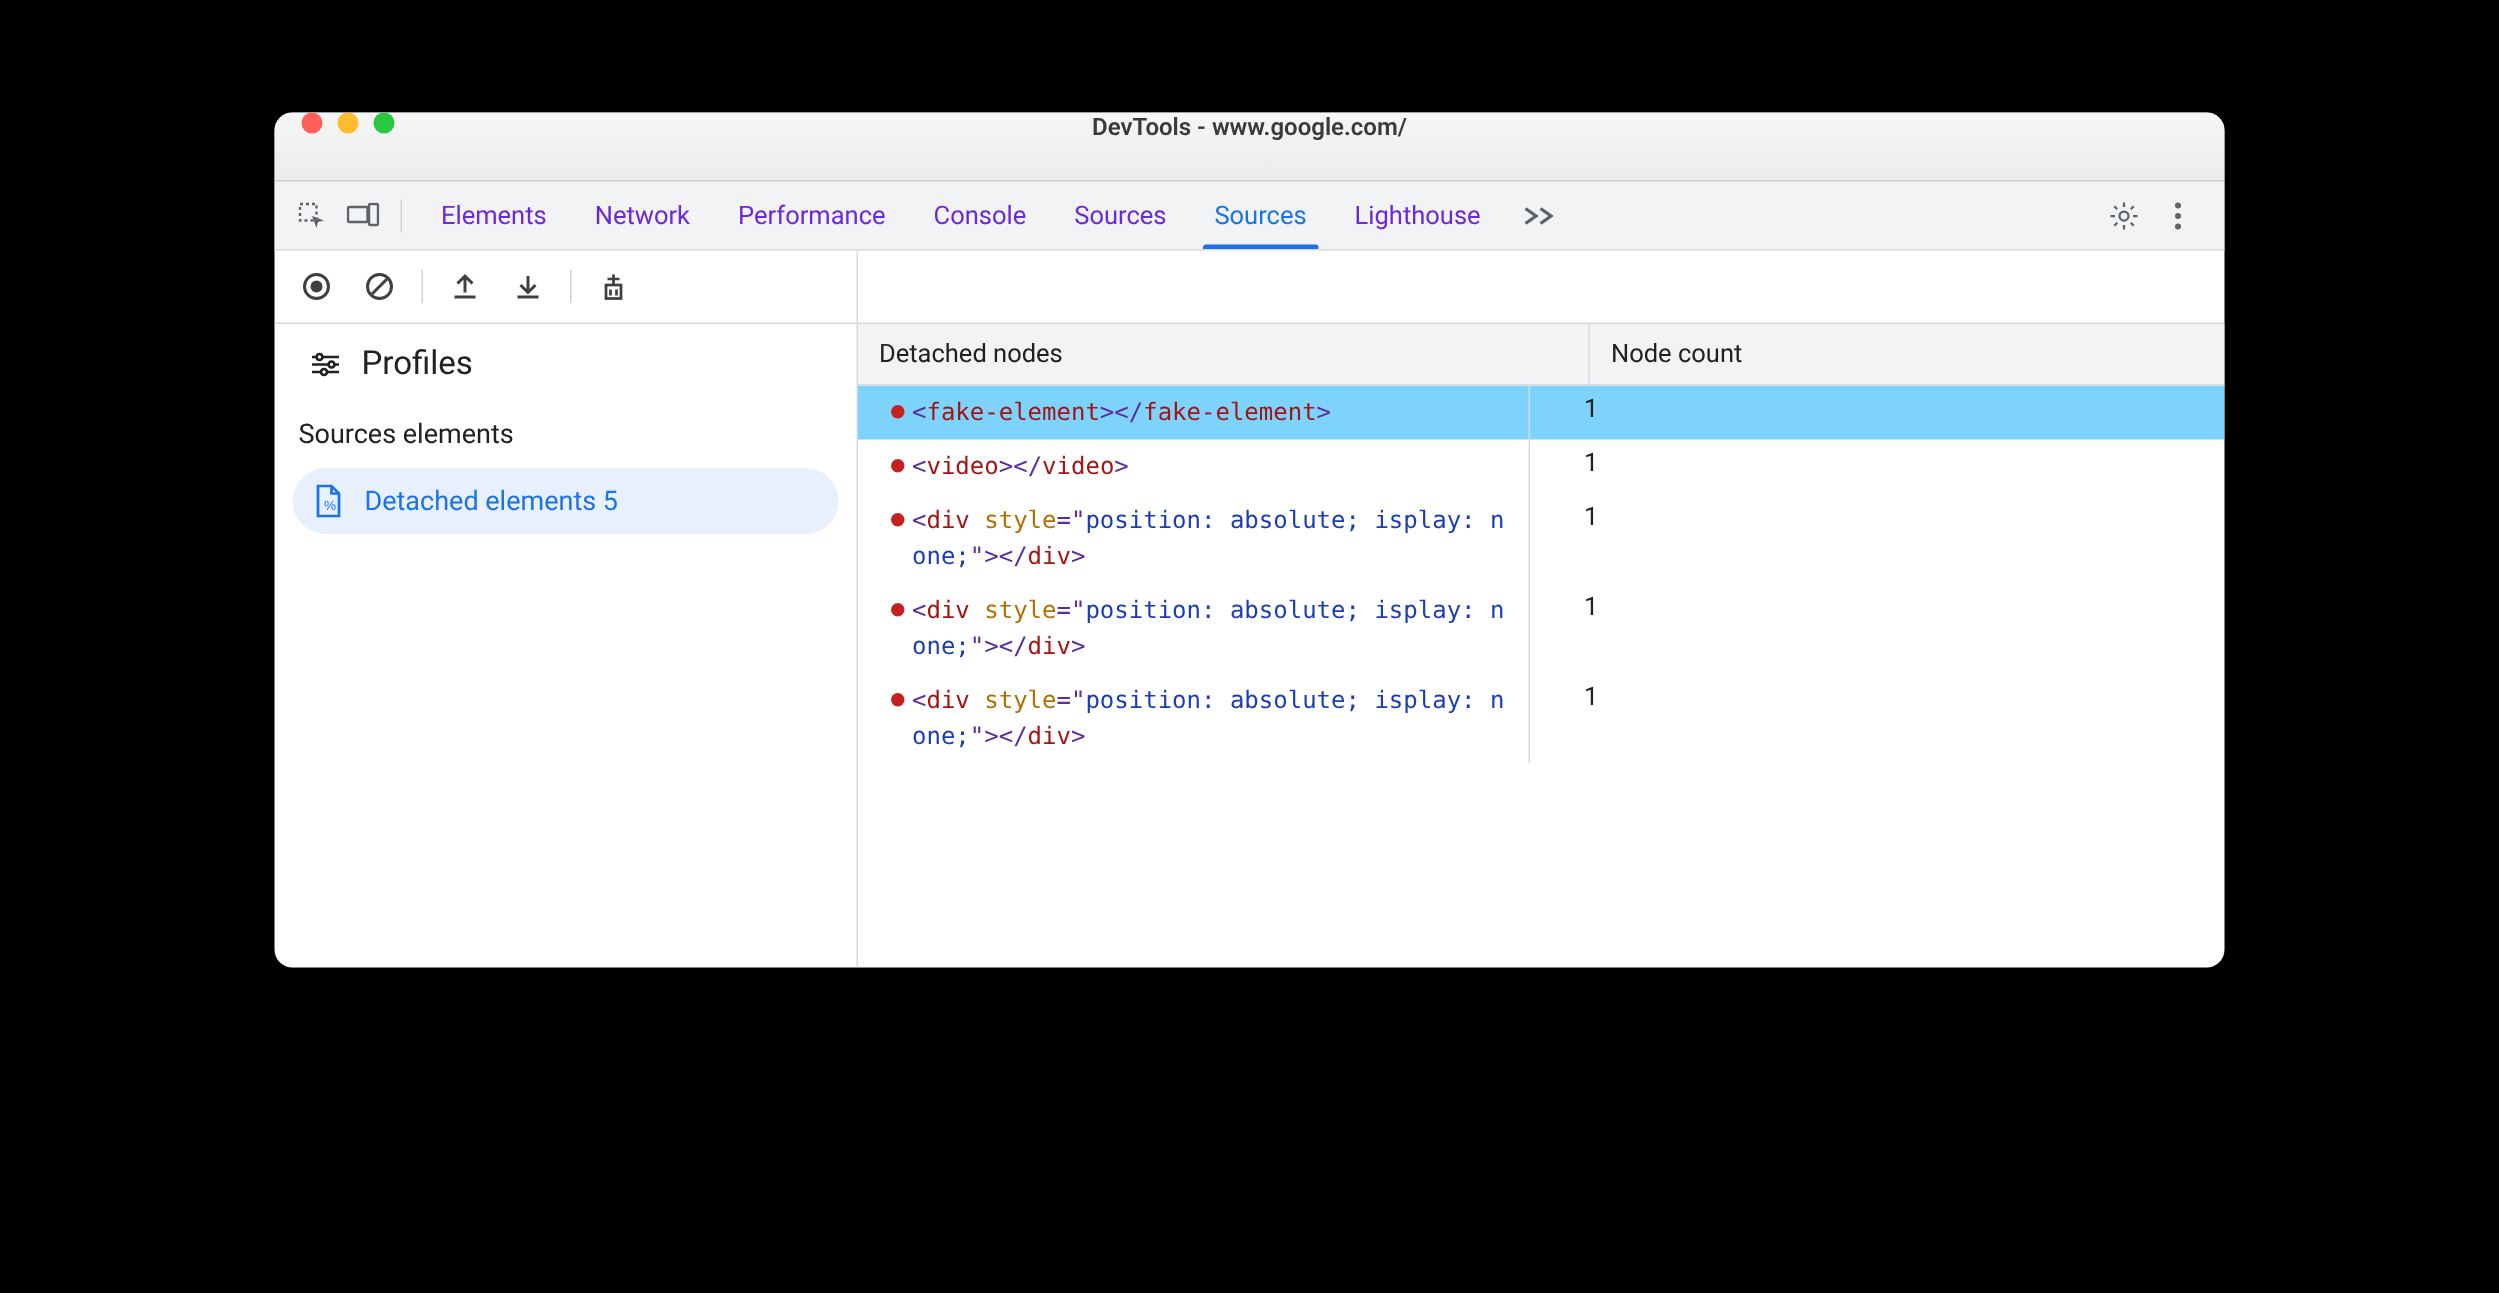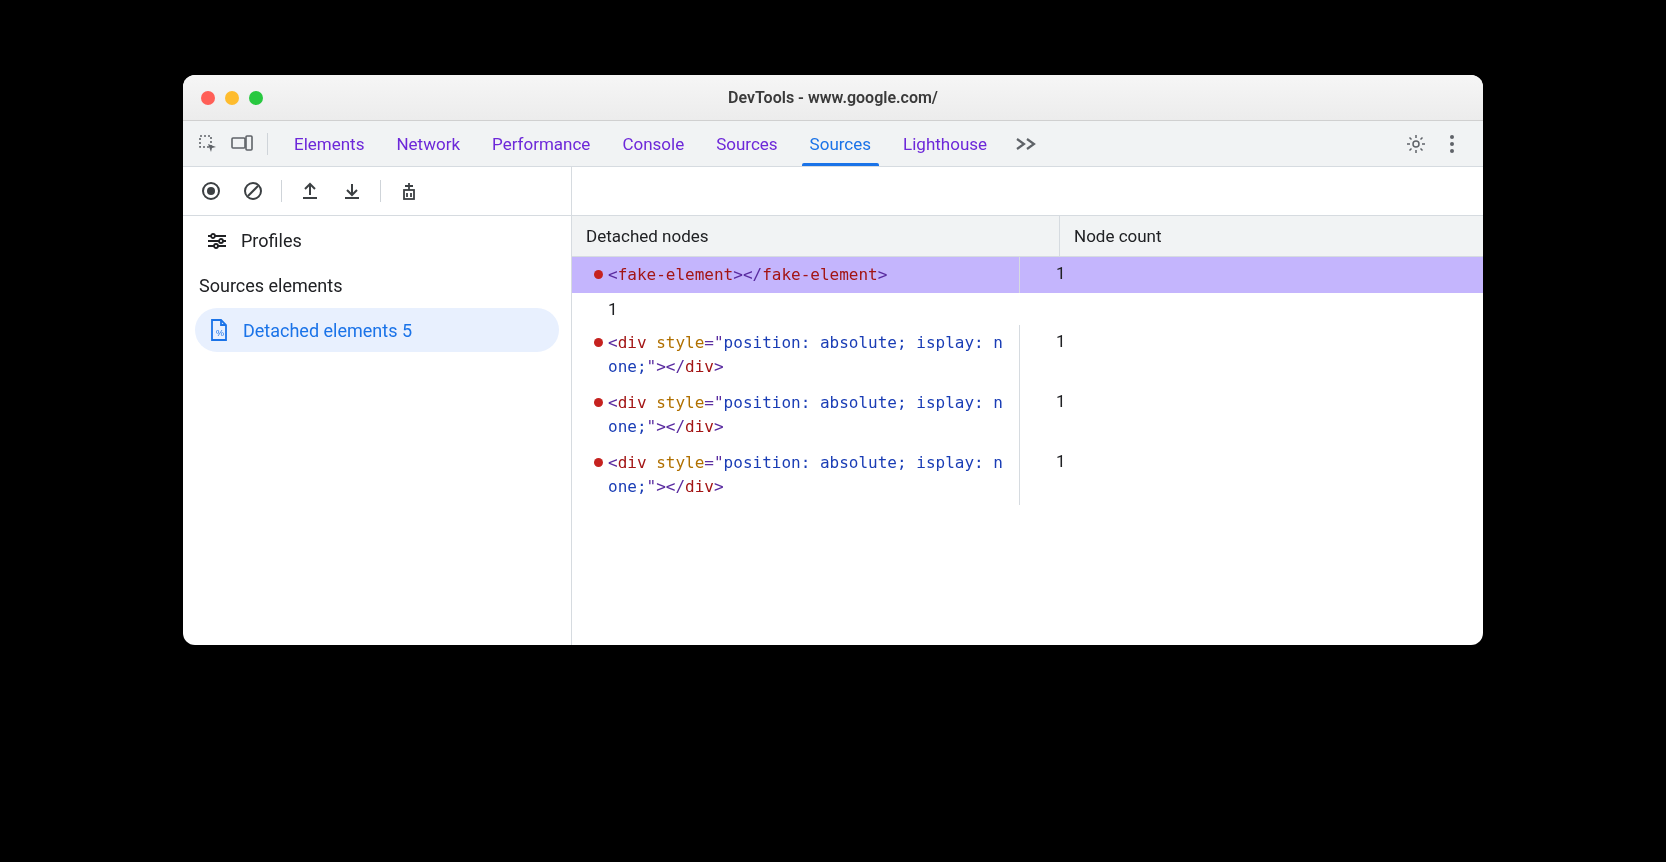--- a/index.html
+++ b/index.html
@@ -17,21 +17,20 @@
   background: #fff;
   border-radius: 12px;
   overflow: hidden;
   box-shadow: 0 10px 40px rgba(0,0,0,0.5);
 }
 .titlebar {
   height: 46px;
   background: linear-gradient(#f6f6f6, #ececec);
   border-bottom: 1px solid #d0d0d0;
   display: flex;
-  align-items: center;
   position: relative;
 }
 .traffic-lights {
   display: flex;
   gap: 10px;
   padding-left: 18px;
 }
 .tl { width: 14px; height: 14px; border-radius: 50%; }
 .tl.red { background: #ff5f57; }
 .tl.yellow { background: #febc2e; }
@@ -110,21 +109,21 @@
   cursor: pointer;
   border-radius: 4px;
 }
 .tool-sep { width: 1px; height: 22px; background: #cfd4d9; margin: 0 2px; }
 
 .section-header {
   display: flex;
   align-items: center;
   gap: 14px;
   padding: 14px 20px 14px 24px;
-  font-size: 18px;
+  font-size: 22px;
   color: #202124;
 }
 .section-title {
   padding: 10px 16px 8px 16px;
   font-size: 18px;
   color: #202124;
 }
 .profile-item {
   margin: 4px 12px;
   padding: 10px 14px;
@@ -165,21 +164,21 @@
 .th.count { flex: 1; }
 .table-body {
   flex: 1;
   overflow: auto;
 }
 .row {
   display: flex;
   font-size: 16px;
   border-right: 0;
 }
-.row.sel { background: #c4b5fd; }
+.row.sel { background: #7dd3fc; }
 .cell-nodes {
   width: 448px;
   border-right: 1px solid #d6dbe0;
   padding: 6px 10px 6px 36px;
   position: relative;
   font-family: ui-monospace, Menlo, Consolas, monospace;
   line-height: 1.5;
   word-break: break-all;
 }
 .dot {
@@ -336,20 +335,21 @@
       <div class="table-header">
         <div class="th nodes">Detached nodes</div>
         <div class="th count">Node count</div>
       </div>
       <div class="table-body" id="table-body">
           <div class="row sel">
             <div class="cell-nodes"><span class="dot"></span><span class="tok-punc">&lt;</span><span class="tok-tag">fake-element</span><span class="tok-punc">&gt;</span><span class="tok-punc">&lt;/</span><span class="tok-tag">fake-element</span><span class="tok-punc">&gt;</span></div>
             <div class="cell-count">1</div>
           </div>
           <div class="row">
+            <div class="cell-nodes"><span class="dot"></span><span class="tok-punc">&lt;</span><span class="tok-tag">video</span><span class="tok-punc">&gt;</span><span class="tok-punc">&lt;/</span><span class="tok-tag">video</span><span class="tok-punc">&gt;</span></div>
             <div class="cell-count">1</div>
           </div>
           <div class="row">
             <div class="cell-nodes"><span class="dot"></span><span class="tok-punc">&lt;</span><span class="tok-tag">div </span><span class="tok-attr">style</span><span class="tok-punc">="</span><span class="tok-str">position: absolute; isplay: none;</span><span class="tok-punc">"&gt;</span><span class="tok-punc">&lt;/</span><span class="tok-tag">div</span><span class="tok-punc">&gt;</span></div>
             <div class="cell-count">1</div>
           </div>
           <div class="row">
             <div class="cell-nodes"><span class="dot"></span><span class="tok-punc">&lt;</span><span class="tok-tag">div </span><span class="tok-attr">style</span><span class="tok-punc">="</span><span class="tok-str">position: absolute; isplay: none;</span><span class="tok-punc">"&gt;</span><span class="tok-punc">&lt;/</span><span class="tok-tag">div</span><span class="tok-punc">&gt;</span></div>
             <div class="cell-count">1</div>
           </div>

